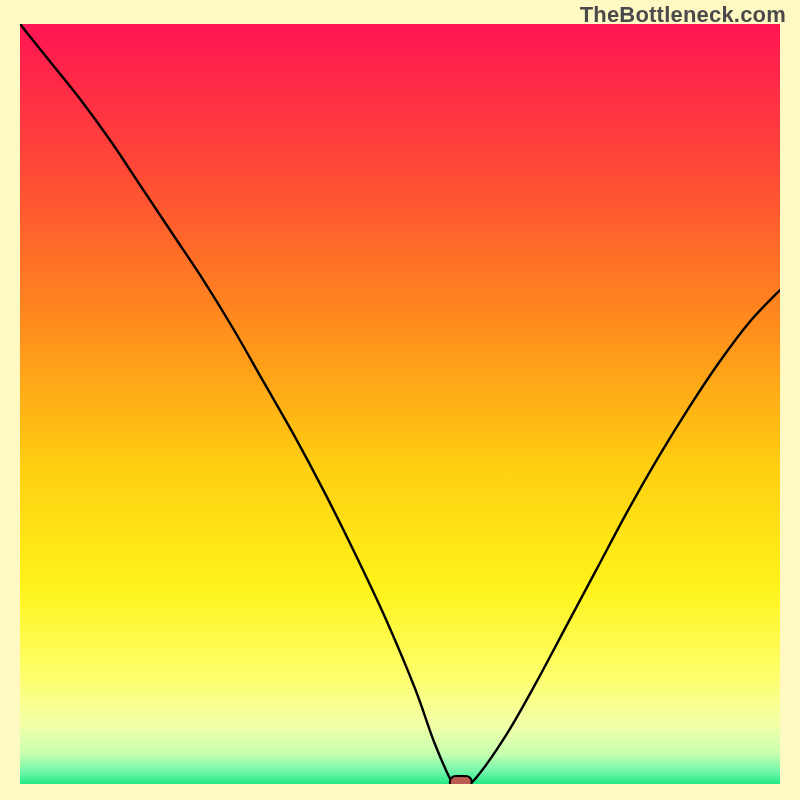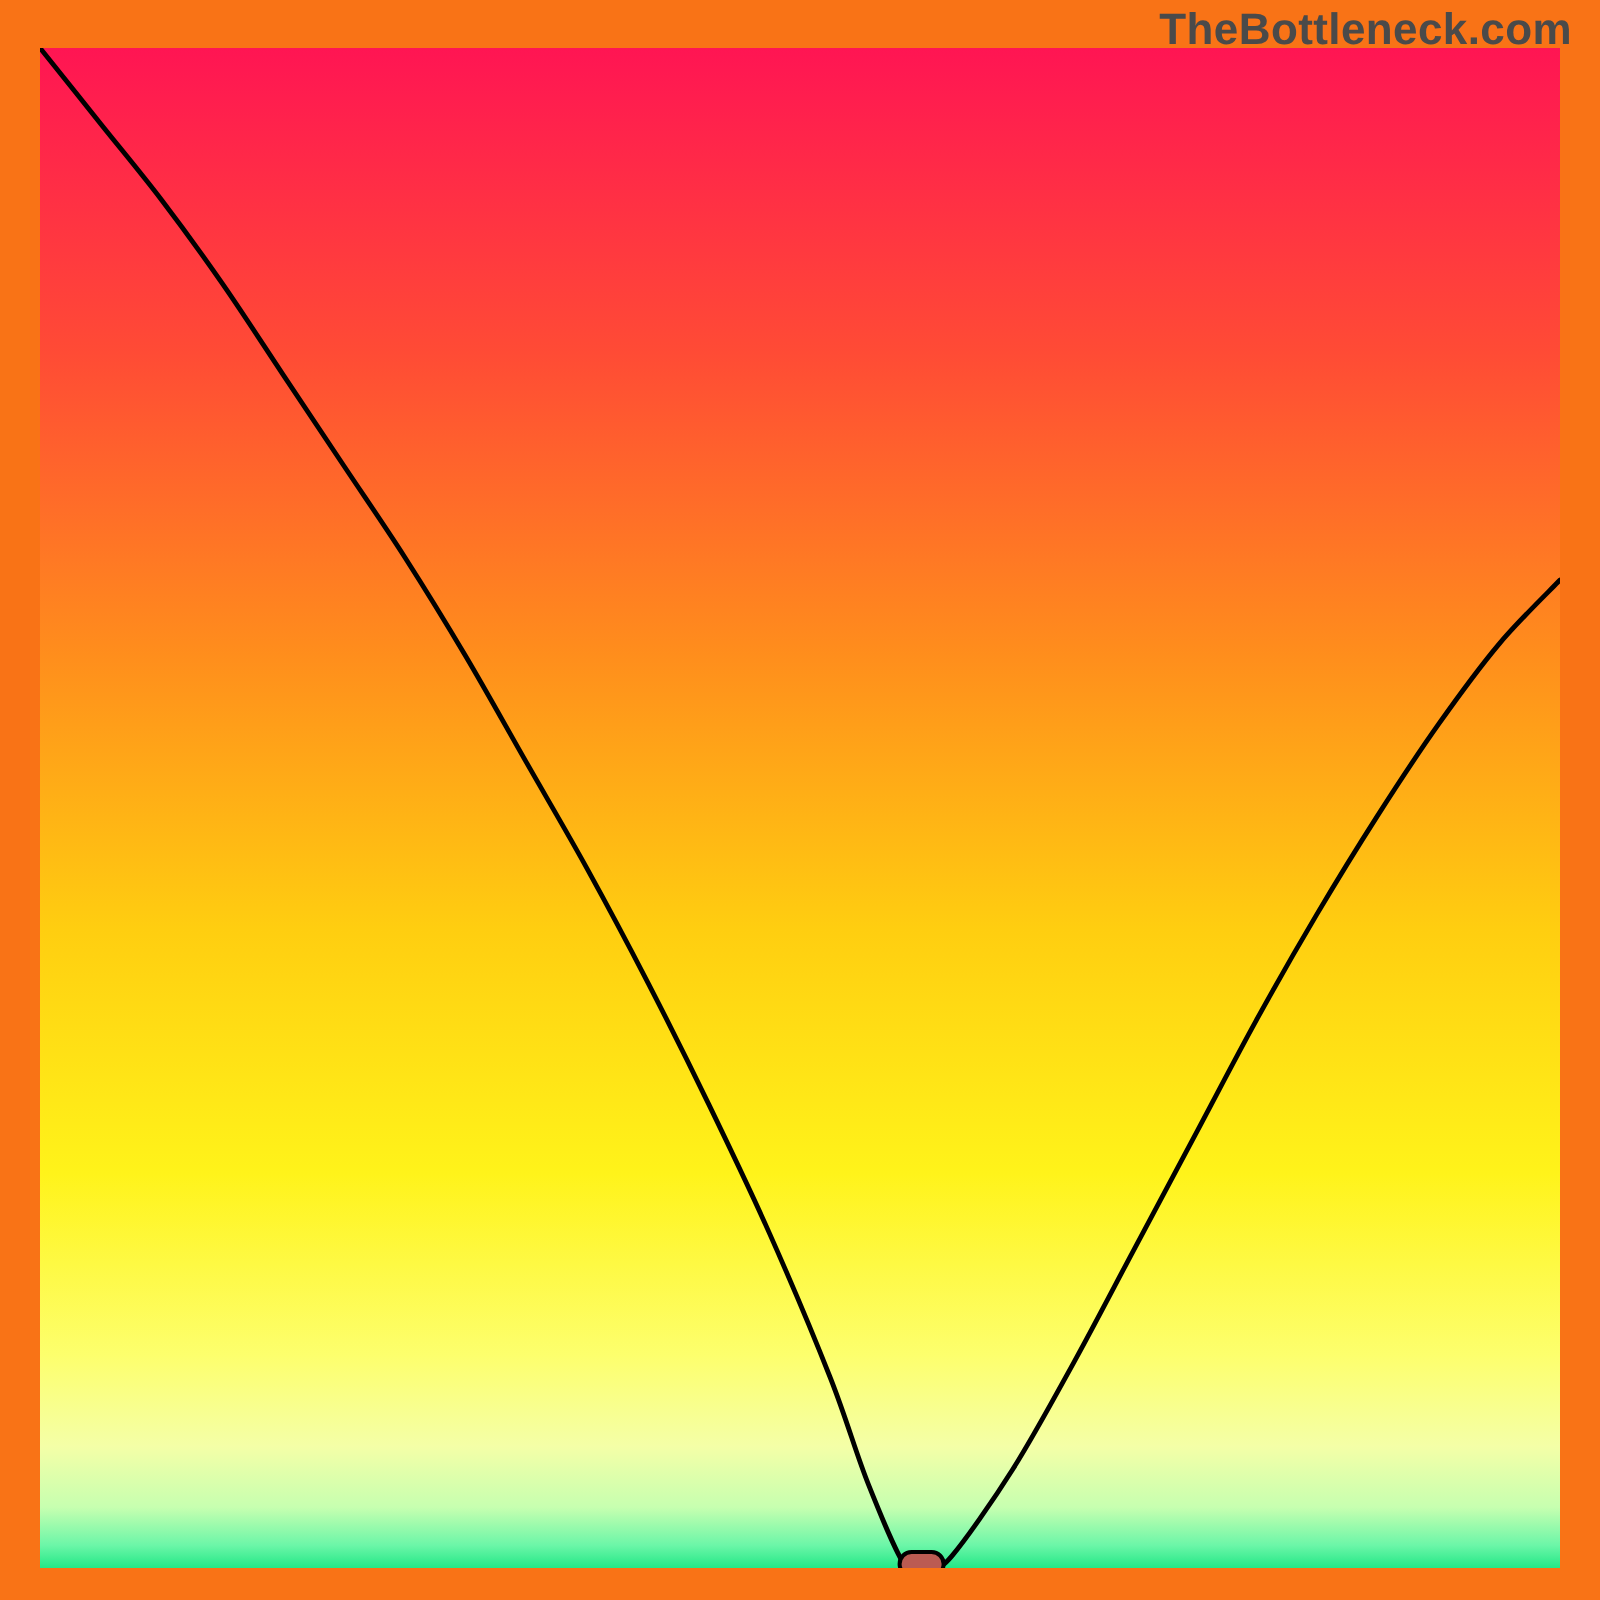--- a/index.html
+++ b/index.html
@@ -8,21 +8,21 @@
     width: 800px;
     height: 800px;
     background: #000;
     font-family: Arial, Helvetica, sans-serif;
     overflow: hidden;
   }
   .frame {
     position: relative;
     width: 800px;
     height: 800px;
-    background: #f97316;
+    background: #fef9c3;
   }
   .watermark {
     position: absolute;
     top: 2px;
     right: 14px;
     color: #4a4a4a;
     font-size: 22px;
     font-weight: 600;
     letter-spacing: 0.2px;
     user-select: none;

